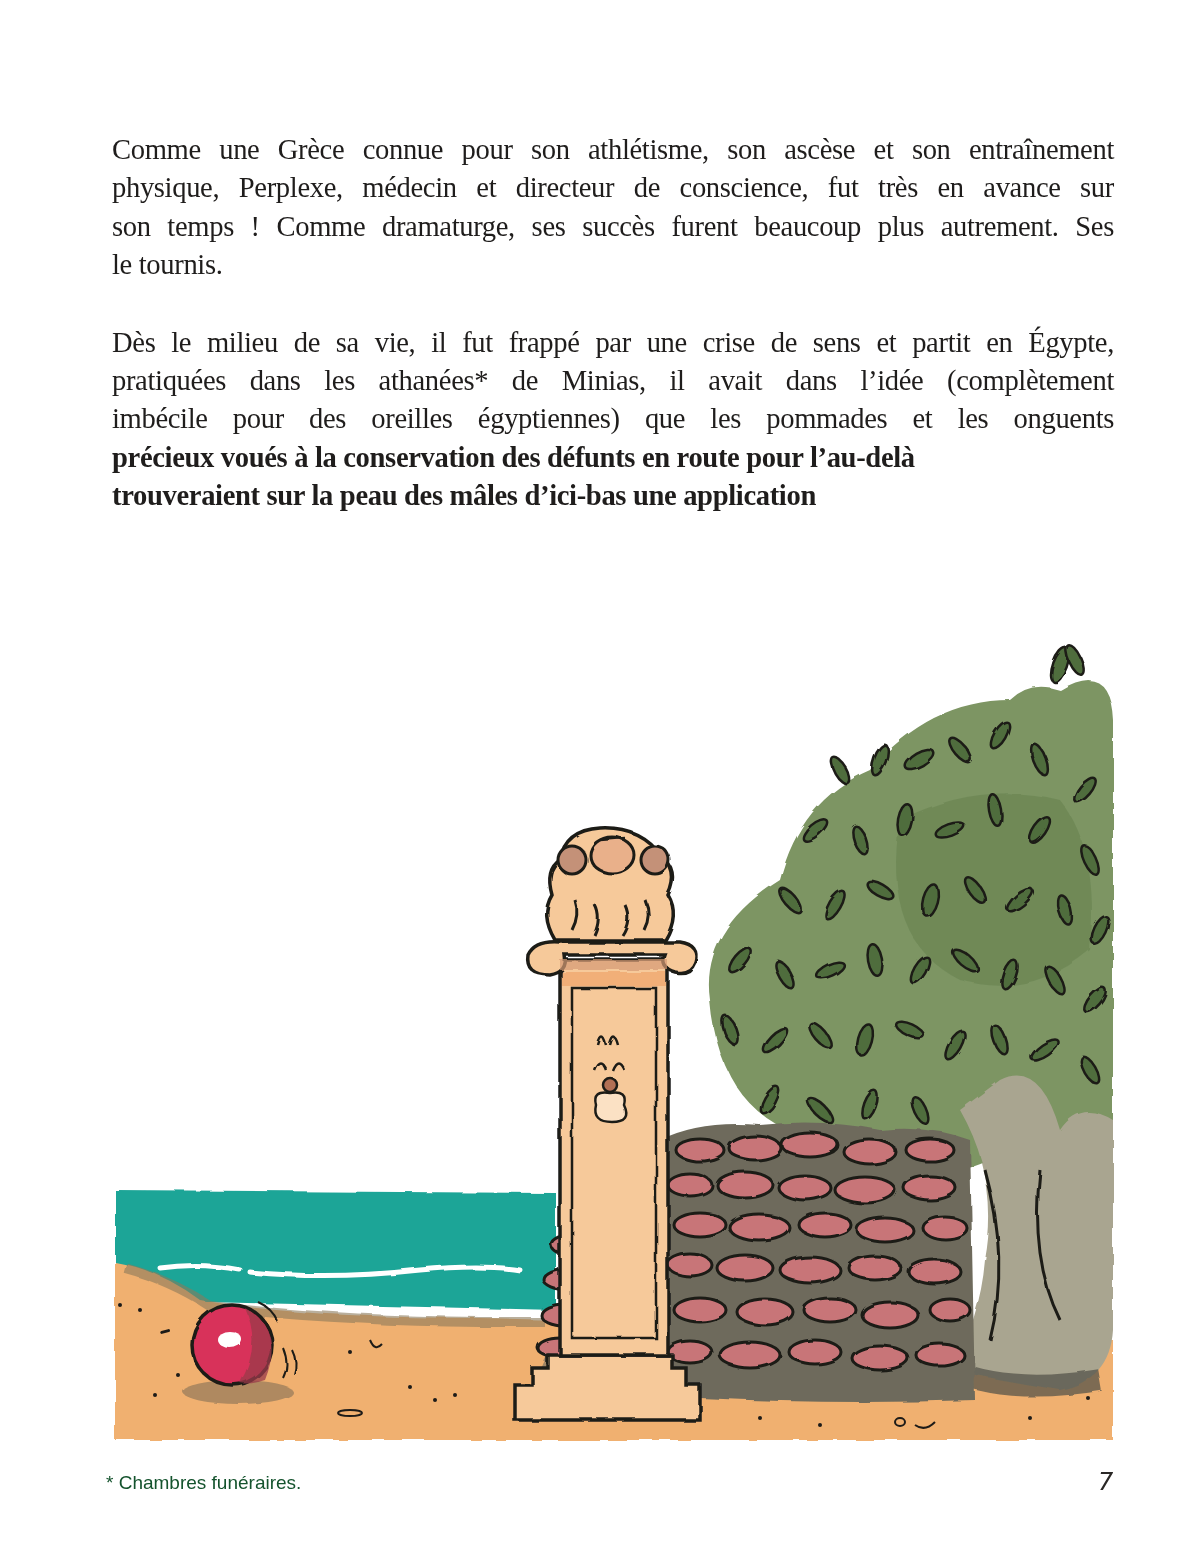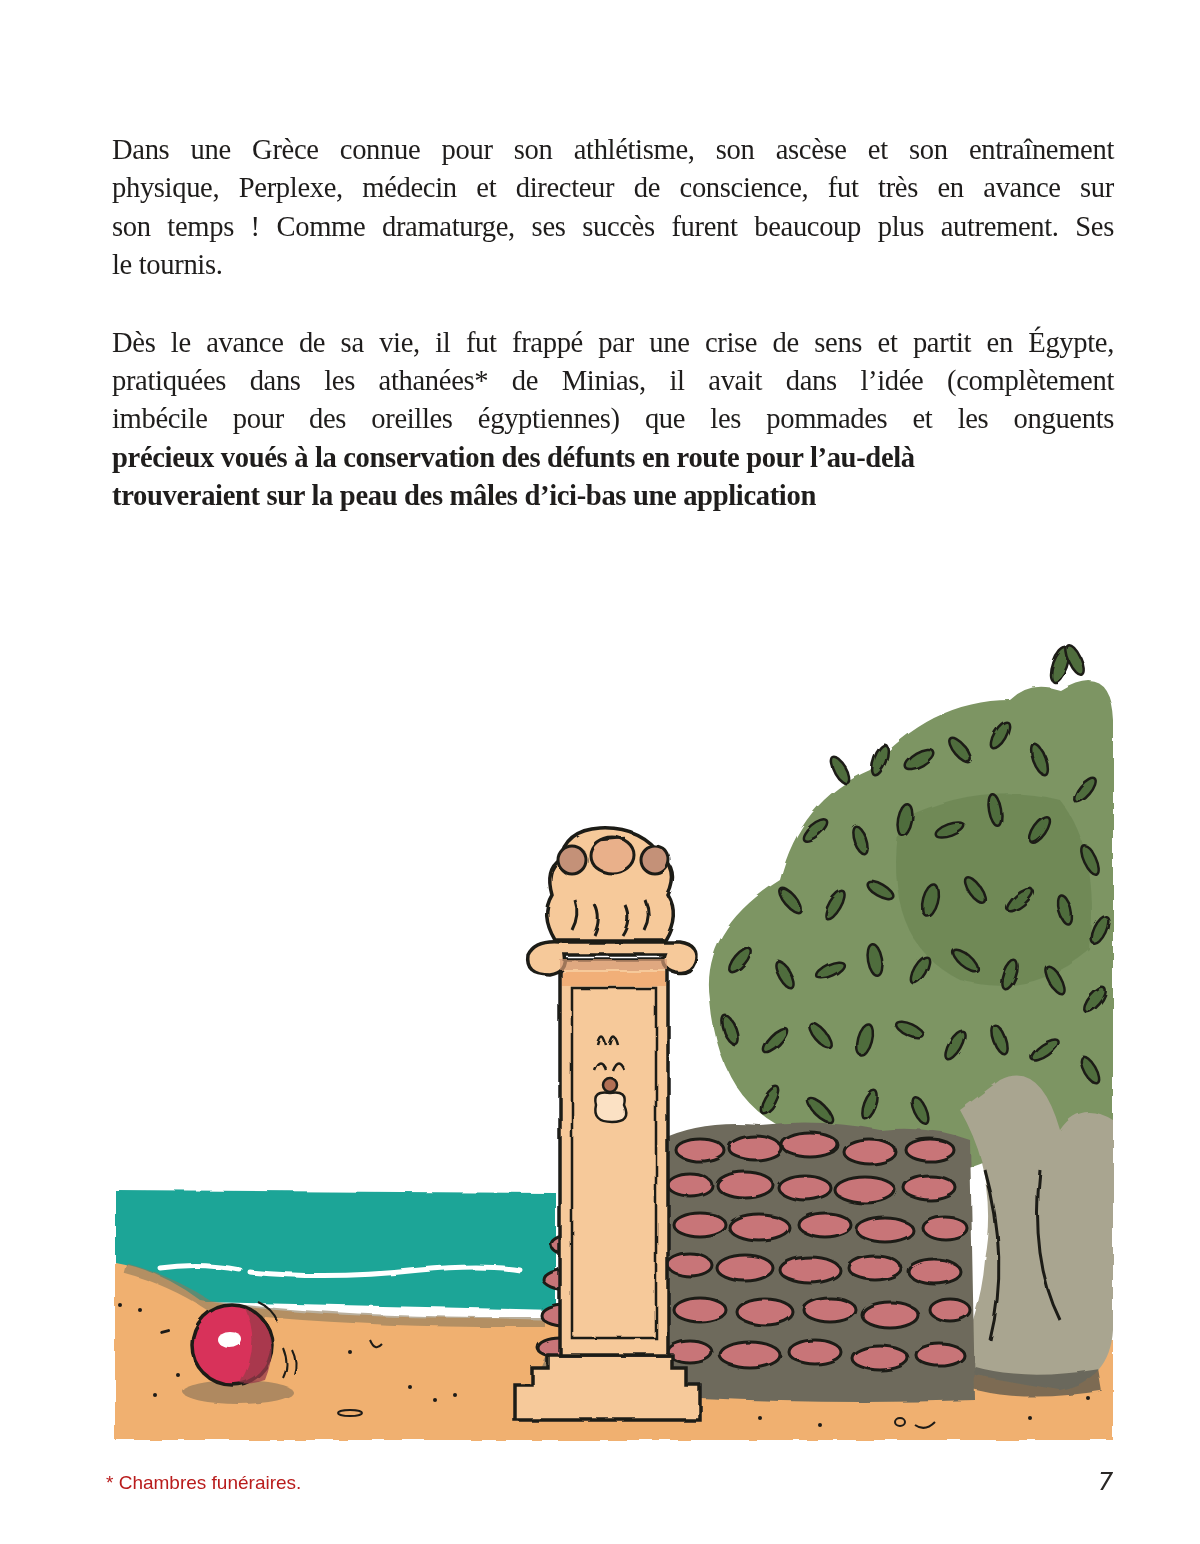--- a/index.html
+++ b/index.html
@@ -10,40 +10,40 @@
   .text-block {
     position: absolute; left: 112px; top: 131px; width: 1002px;
     font-size: 28.6px; line-height: 38.4px; letter-spacing: -0.35px;
   }
   .para { margin: 0 0 39px 0; text-align: justify; text-align-last: left; }
   .para .line { display: block; text-align: justify; text-align-last: justify; white-space: nowrap; }
   .para .line.last { text-align-last: left; }
   .para .line.short { text-align-last: left; font-weight: bold; }
   .footnote {
     position: absolute; left: 106px; top: 1472px;
-    font-family: "Liberation Sans", "DejaVu Sans", sans-serif; font-size: 19px; color: #b91c1c;
+    font-family: "Liberation Sans", "DejaVu Sans", sans-serif; font-size: 19px; color: #14532d;
   }
   .page-number {
     position: absolute; left: 1098px; top: 1468px;
     font-family: "DejaVu Sans", sans-serif; font-size: 24px; font-style: italic; color: #2a2826;
   }
   .illustration { position: absolute; left: 0; top: 0; width: 1200px; height: 1544px; pointer-events: none; }
 </style>
 </head>
 <body>
 
 <div class="text-block">
   <p class="para">
-    <span class="line">Dans une Grèce connue pour son athlétisme, son ascèse et son entraînement</span>
+    <span class="line">Comme une Grèce connue pour son athlétisme, son ascèse et son entraînement</span>
     <span class="line">physique, Perplexe, médecin et directeur de conscience, fut très en avance sur</span>
     <span class="line">son temps ! Comme dramaturge, ses succès furent beaucoup plus autrement. Ses</span>
     <span class="line last">le tournis.</span>
   </p>
   <p class="para">
-    <span class="line">Dès le avance de sa vie, il fut frappé par une crise de sens et partit en Égypte,</span>
+    <span class="line">Dès le milieu de sa vie, il fut frappé par une crise de sens et partit en Égypte,</span>
     <span class="line">pratiquées dans les athanées* de Minias, il avait dans l’idée (complètement</span>
     <span class="line">imbécile pour des oreilles égyptiennes) que les pommades et les onguents</span>
     <span class="line short">précieux voués à la conservation des défunts en route pour l’au-delà</span>
     <span class="line short">trouveraient sur la peau des mâles d’ici-bas une application</span>
   </p>
 </div>
 
 <svg class="illustration" viewBox="0 0 1200 1544" xmlns="http://www.w3.org/2000/svg">
   <defs>
     <filter id="rough" x="-5%" y="-5%" width="110%" height="110%">

